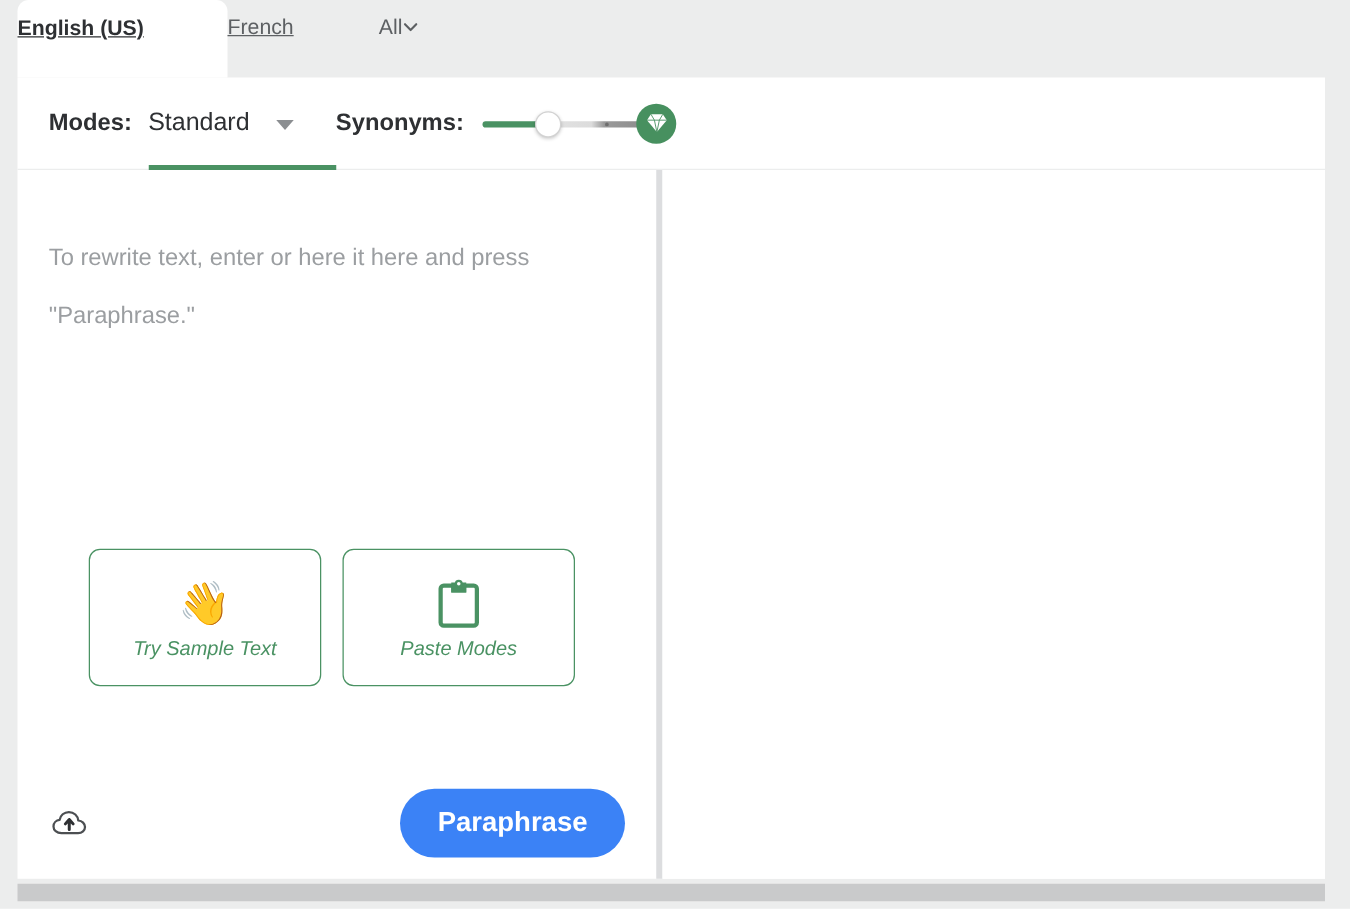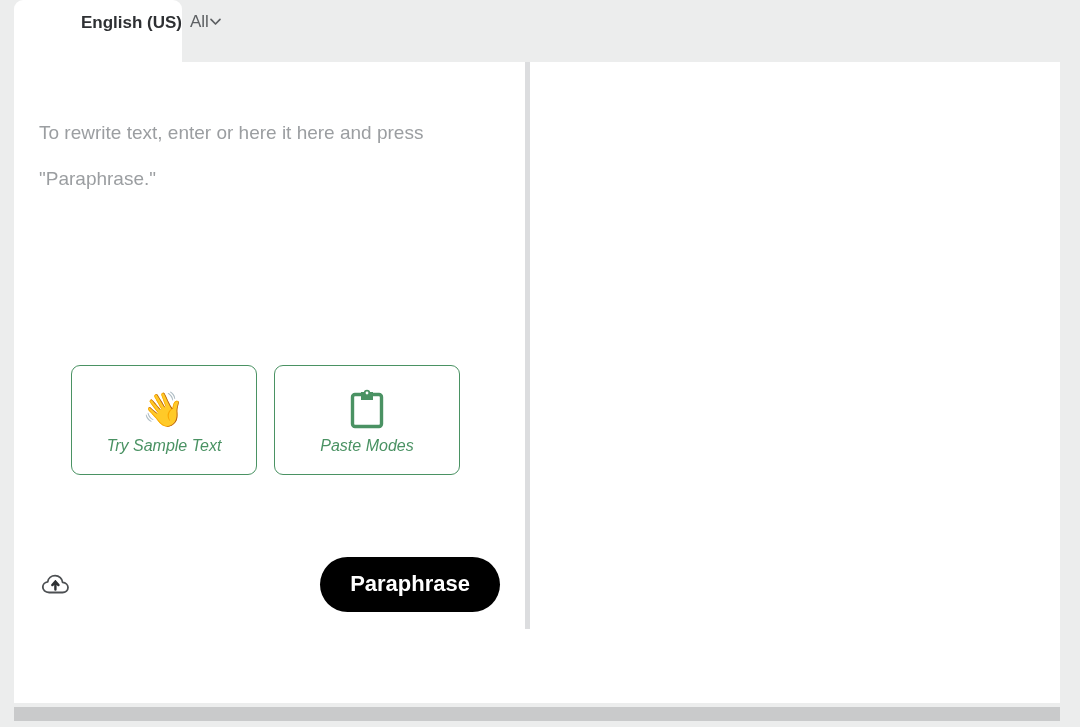--- a/index.html
+++ b/index.html
@@ -30,21 +30,21 @@
     font-size: 17px;
     color: #5d6063;
     padding: 0 0 18px 0;
     height: 62px;
     display: flex;
     align-items: center;
     box-sizing: border-box;
     cursor: pointer;
     white-space: nowrap;
   }
-  .tab-lang { justify-content: flex-end; }
+  .tab-lang { justify-content: flex-start; text-decoration: underline; }
   #tab-english {
     background: #ffffff;
     color: #2e3033;
     font-weight: bold;
     border-radius: 9px 9px 0 0;
     width: 168px;
     margin-left: 14px;
     padding-bottom: 16px;
   }
   #tab-chinese { width: 120px; }
@@ -265,21 +265,21 @@
     width: 34px;
     height: 30px;
     display: flex;
     align-items: center;
     justify-content: center;
     cursor: pointer;
   }
   #upload-icon-btn svg { display: block; }
   #paraphrase-button {
     margin-left: auto;
-    background: #000000;
+    background: #3b82f6;
     color: #ffffff;
     font-size: 22px;
     font-weight: bold;
     border: none;
     border-radius: 28px;
     padding: 0 30px;
     height: 55px;
     cursor: pointer;
     font-family: "Liberation Sans", sans-serif;
   }
@@ -294,32 +294,59 @@
     background: #c9cacb;
   }
 </style>
 </head>
 <body>
 
 <div id="tab-strip">
   <div class="tab tab-lang" id="tab-english">
     <span>English (US)</span>
   </div>
+  <div class="tab tab-lang" id="tab-french">
+    <span>French</span>
+  </div>
   <div class="tab" id="tab-all">
     <span>All</span>
     <span class="caret-chev">
       <svg width="13" height="13" viewBox="0 0 13 13">
         <path d="M2 4.4 L6.5 9 L11 4.4" fill="none" stroke="#5d6063" stroke-width="1.7" stroke-linecap="round" stroke-linejoin="round"></path>
       </svg>
     </span>
   </div>
 </div>
 
 <div id="app-card">
 
+  <div id="toolbar">
+    <span id="modes-label">Modes:</span>
+
+    <div id="modes-selector">
+      <span id="modes-value">Standard</span>
+      <span id="modes-caret"></span>
+      <span id="modes-underline"></span>
+    </div>
+
+    <span id="synonyms-label">Synonyms:</span>
+
+    <div id="synonyms-slider">
+      <span id="slider-track-filled"></span>
+      <span id="slider-track-rest"></span>
+      <span id="slider-tick"></span>
+      <span id="slider-thumb"></span>
+      <span id="slider-gem-badge">
+        <svg width="19" height="19" viewBox="0 0 24 24">
+          <path d="M6 3 H18 L22 9 L12 21 L2 9 Z" fill="#ffffff"></path>
+          <path d="M2 9 H22 M6 3 L9.5 9 L12 21 M18 3 L14.5 9 L12 21" fill="none" stroke="#47905f" stroke-width="0.9"></path>
+        </svg>
+      </span>
+    </div>
+  </div>
 
   <div id="panes">
 
     <div id="input-pane">
 
       <div id="editor-placeholder">To rewrite text, enter or here it here and press "Paraphrase."</div>
 
       <div id="quick-actions">
 
         <div class="quick-btn">

